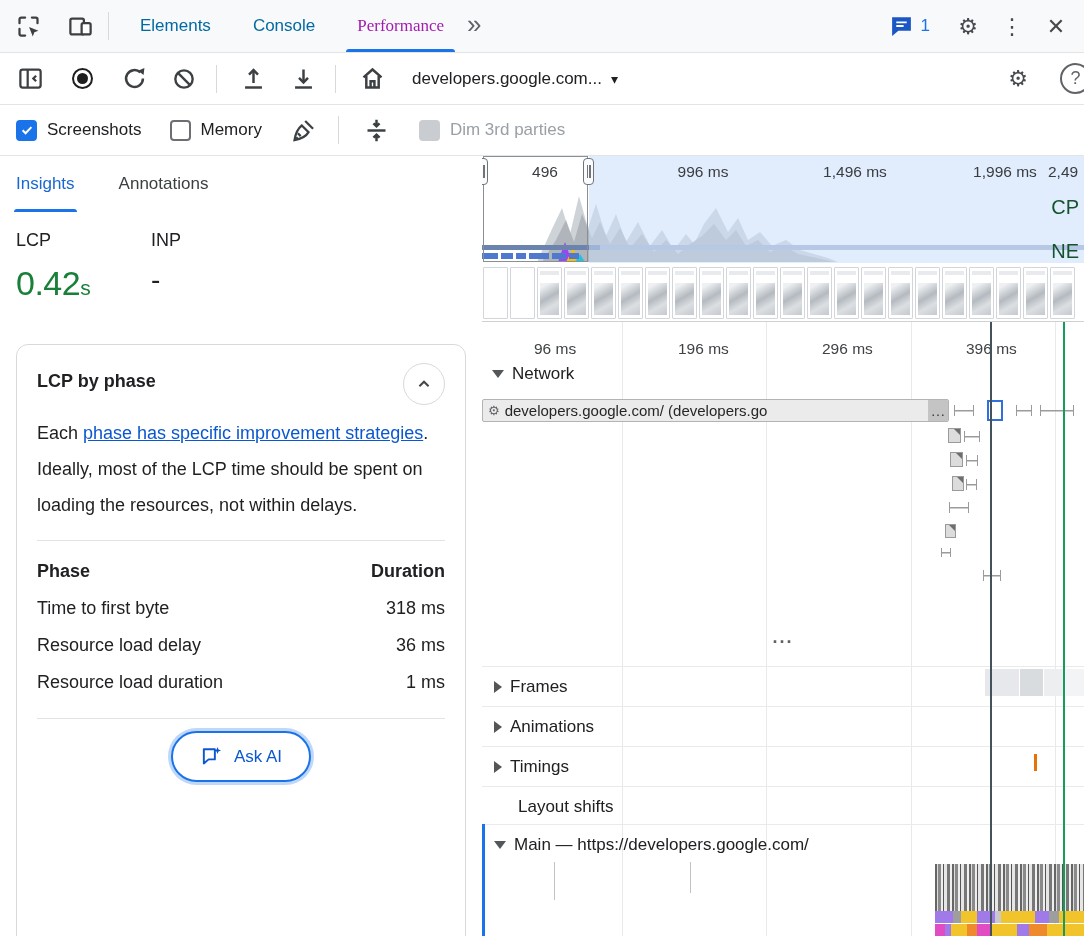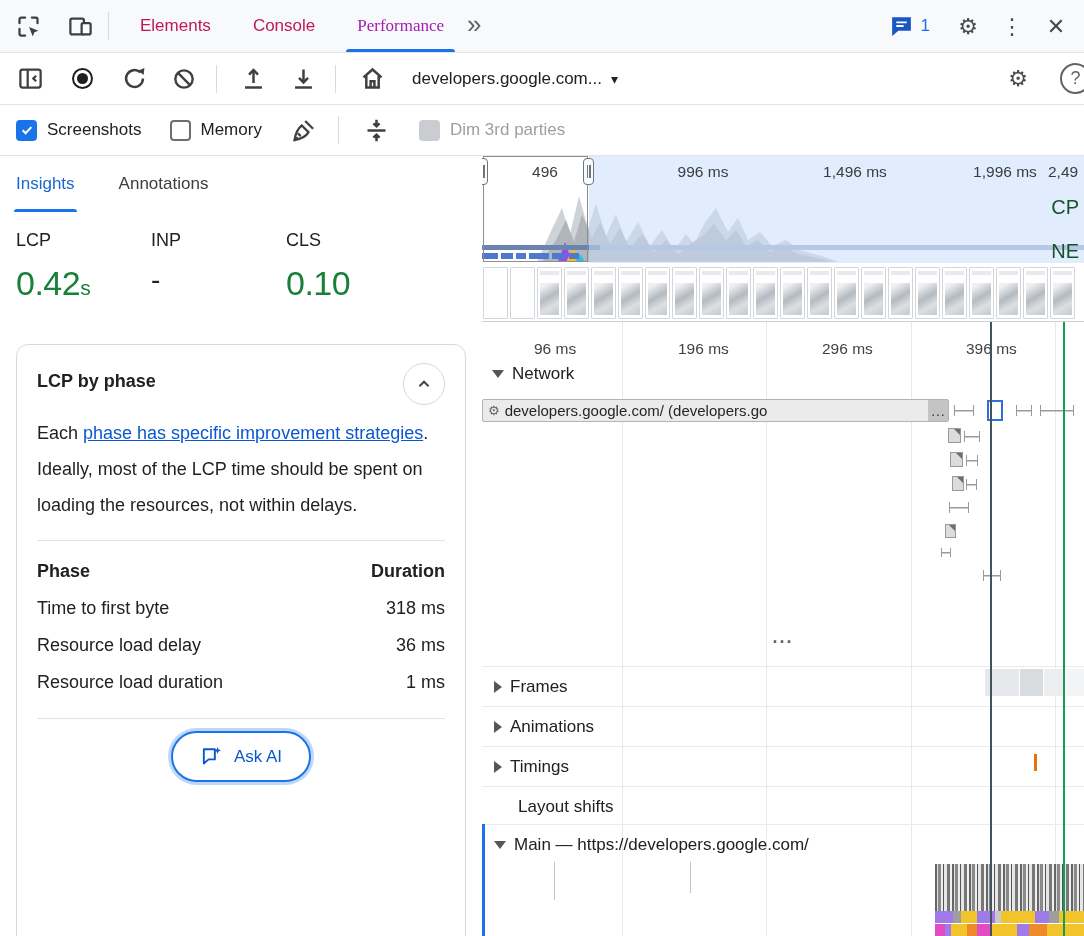--- a/index.html
+++ b/index.html
@@ -9,21 +9,21 @@
 
   
   .tabbar { position:absolute; left:0; top:0; width:1084px; height:53px;
             background:#f8f9fa; border-bottom:1px solid #e3e4e6;
             display:flex; align-items:center; }
   .ibtn { background:none; border:none; display:flex; align-items:center; justify-content:center;
           width:36px; height:36px; cursor:pointer; color:#3c4043; }
   .glyph { font-size:22px; color:#46494d; font-family:"DejaVu Sans", sans-serif; }
   .vdiv { width:1px; height:28px; background:#d7d9db; margin:0 10px; }
   .tabs { display:flex; height:100%; align-items:center; }
-  .tab { padding:0 21px; font-size:17px; color:#be185d; height:100%; display:flex; align-items:center;
+  .tab { padding:0 21px; font-size:17px; color:#0369a1; height:100%; display:flex; align-items:center;
          position:relative; cursor:pointer; white-space:nowrap; }
   .tab.active { color:#a21caf; font-weight:500;font-family:Liberation Serif, serif; }
   .tab.active::after { content:""; position:absolute; left:10px; right:10px; bottom:0; height:3px;
                        background:#1a73e8; border-radius:3px 3px 0 0; }
   .more-tabs { font-size:26px; color:#5f6368; padding:0 10px 4px 2px; cursor:pointer; }
   .grow { flex:1; }
   .msgs { display:flex; align-items:center; gap:7px; margin-right:20px; cursor:pointer; }
   .msg-n { color:#1a73e8; font-size:17px; }
   .tabbar .glyph { margin-right:8px; }
 
@@ -281,24 +281,20 @@
     </div>
 
     <div class="metrics">
       <div class="metric">
         <div class="m-label">LCP</div>
         <div class="m-value"><span>0.42</span><span class="m-unit">s</span></div>
       </div>
       <div class="metric inp">
         <div class="m-label">INP</div>
         <div class="m-value"><span>-</span></div>
-      </div>
-      <div class="metric">
-        <div class="m-label">CLS</div>
-        <div class="m-value"><span>0.10</span></div>
       </div>
     </div>
 
     <section class="card">
       <div class="card-head">
         <h2 class="card-title">LCP by phase</h2>
         <button class="collapse-btn">
           <svg width="22" height="22" viewBox="0 0 24 24" fill="none" stroke="#444746" stroke-width="2.2">
             <path d="M7 14.5l5-5 5 5"></path>
           </svg>

